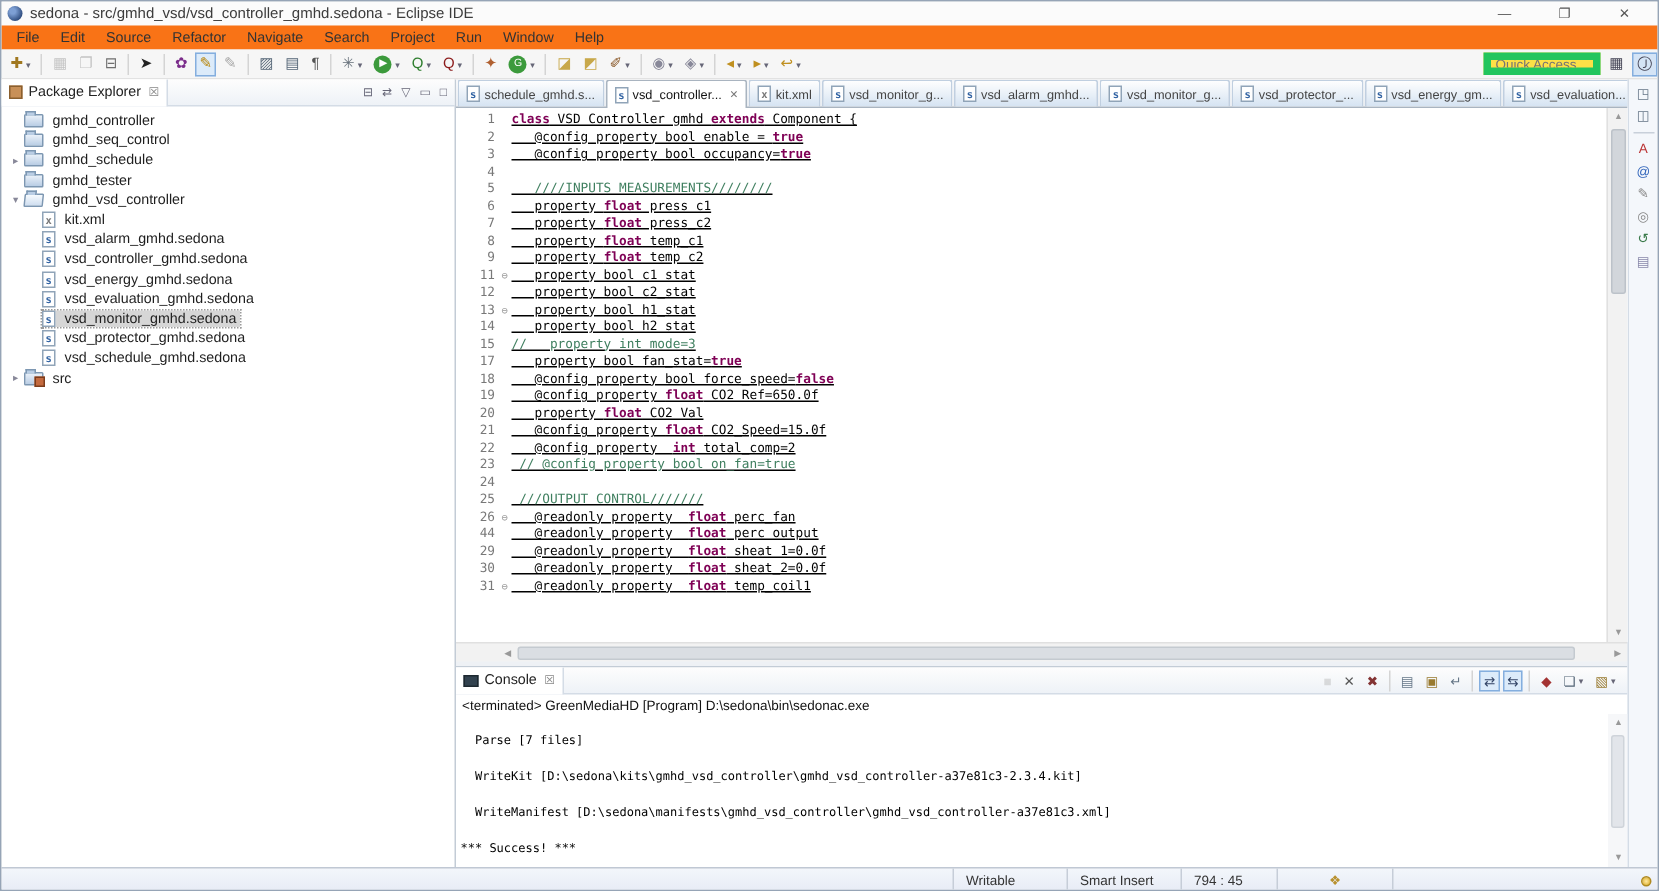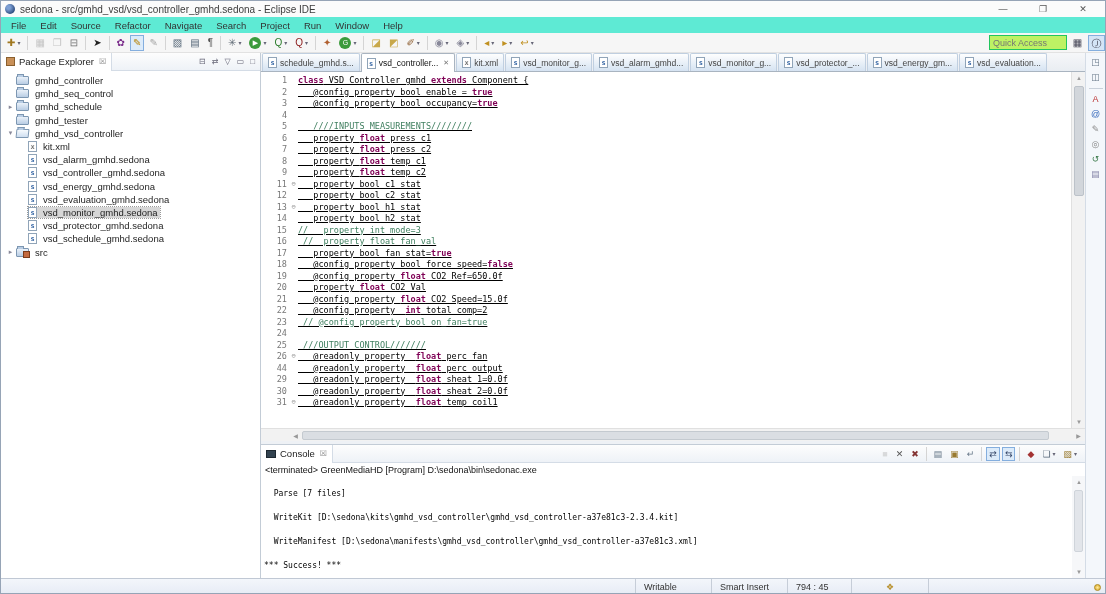--- a/index.html
+++ b/index.html
@@ -11,45 +11,45 @@
   
   .titlebar { height:16px; background:#fbfbfb; display:flex; align-items:center; padding-left:4px; }
   .app-icon { width:10px; height:10px; border-radius:50%;
     background:radial-gradient(circle at 35% 35%, #7d9fd4 20%, #2c4a7c 75%); margin-right:5px; }
   .title-text { font-size:10px; color:#3c3c3c; }
   .win-controls { margin-left:auto; display:flex; }
   .win-btn { width:40px; height:15px; text-align:center; font-size:9px; color:#555; line-height:15px; }
   .win-btn:last-child { margin-right:2px; }
 
   
-  .menubar { height:16px; background:#5eead4; display:flex; align-items:center; padding-left:3px; }
+  .menubar { height:16px; background:#f97316; display:flex; align-items:center; padding-left:3px; }
   .menu-item { font-size:9.5px; color:#333; padding:0 7px; }
 
   
   .toolbar { height:20px; background:#f6f6f6; border-bottom:1px solid #e2e2e2;
              display:flex; align-items:center; padding-left:2px; }
   .tgroup { display:flex; align-items:center; }
   .tsep { width:1px; height:14px; background:#d4d4d4; margin:0 3px; }
   .tbtn { display:flex; align-items:center; padding:1px 2px; margin:0 1px; border:1px solid transparent; }
   .tbtn .gl { font-size:10px; line-height:12px; }
   .tbtn.circ .gl { width:12px; height:12px; border-radius:50%; text-align:center; font-size:7px; line-height:12px; color:#fff; }
   .tbtn.dis { opacity:.4; filter:grayscale(1); }
   .tbtn.act { background:#dcebfa; border:1px solid #84aede; }
   .dd { font-size:6px; color:#667; margin-left:2px; }
   .qa-wrap { margin-left:auto; display:flex; align-items:center; }
-  .qa-input { width:78px; height:15px; font-size:9px; border:1px solid #22c55e; background:#bef264;
+  .qa-input { width:78px; height:15px; font-size:9px; border:5px solid #22c55e; background:#fde047;
               padding:0 3px; color:#444; font-family:"Liberation Sans",sans-serif; }
   .persp { width:17px; height:16px; text-align:center; font-size:10px; line-height:16px; color:#445; margin-left:2px; }
   .persp.act { background:#d4e4f6; border:1px solid #84aede; }
 
   
   .main { display:flex; height:525px; }
 
   
-  .left-panel { width:260px; background:#fff; border-right:1px solid #c3ccd6; display:flex; flex-direction:column; }
+  .left-panel { width:303px; background:#fff; border-right:1px solid #c3ccd6; display:flex; flex-direction:column; }
   .view-header { height:18px; background:linear-gradient(#fdfdfd,#eef2f7); border-bottom:1px solid #d4dce6;
                  display:flex; align-items:center; }
   .view-tab { display:flex; align-items:center; background:#fff; height:18px; padding:0 5px;
               border-right:1px solid #d4dce6; }
   .pkg-icon { width:9px; height:9px; background:#c89058; border:1px solid #8a5f2e; margin-right:4px; }
   .view-title { font-size:9.5px; color:#222; }
   .tab-x { font-size:8px; color:#888; margin-left:5px; }
   .view-tools { margin-left:auto; display:flex; align-items:center; padding-right:2px; }
   .vbtn { font-size:8px; color:#667; padding:0 3px; }
 
@@ -516,25 +516,20 @@
               <span class="ln">14</span>
               <span class="fold"></span>
               <span class="ct"><span class="tp">   property bool h2_stat</span></span>
             </div>
             <div class="cl">
               <span class="ln">15</span>
               <span class="fold"></span>
               <span class="ct"><span class="tc">//   property int mode=3</span></span>
             </div>
             <div class="cl">
-              <span class="ln">16</span>
-              <span class="fold"></span>
-              <span class="ct"><span class="tc"> //  property float fan_val</span></span>
-            </div>
-            <div class="cl">
               <span class="ln">17</span>
               <span class="fold"></span>
               <span class="ct"><span class="tp">   property bool fan_stat=</span><span class="tk">true</span></span>
             </div>
             <div class="cl">
               <span class="ln">18</span>
               <span class="fold"></span>
               <span class="ct"><span class="tp">   @config property bool force_speed=</span><span class="tk">false</span></span>
             </div>
             <div class="cl">

